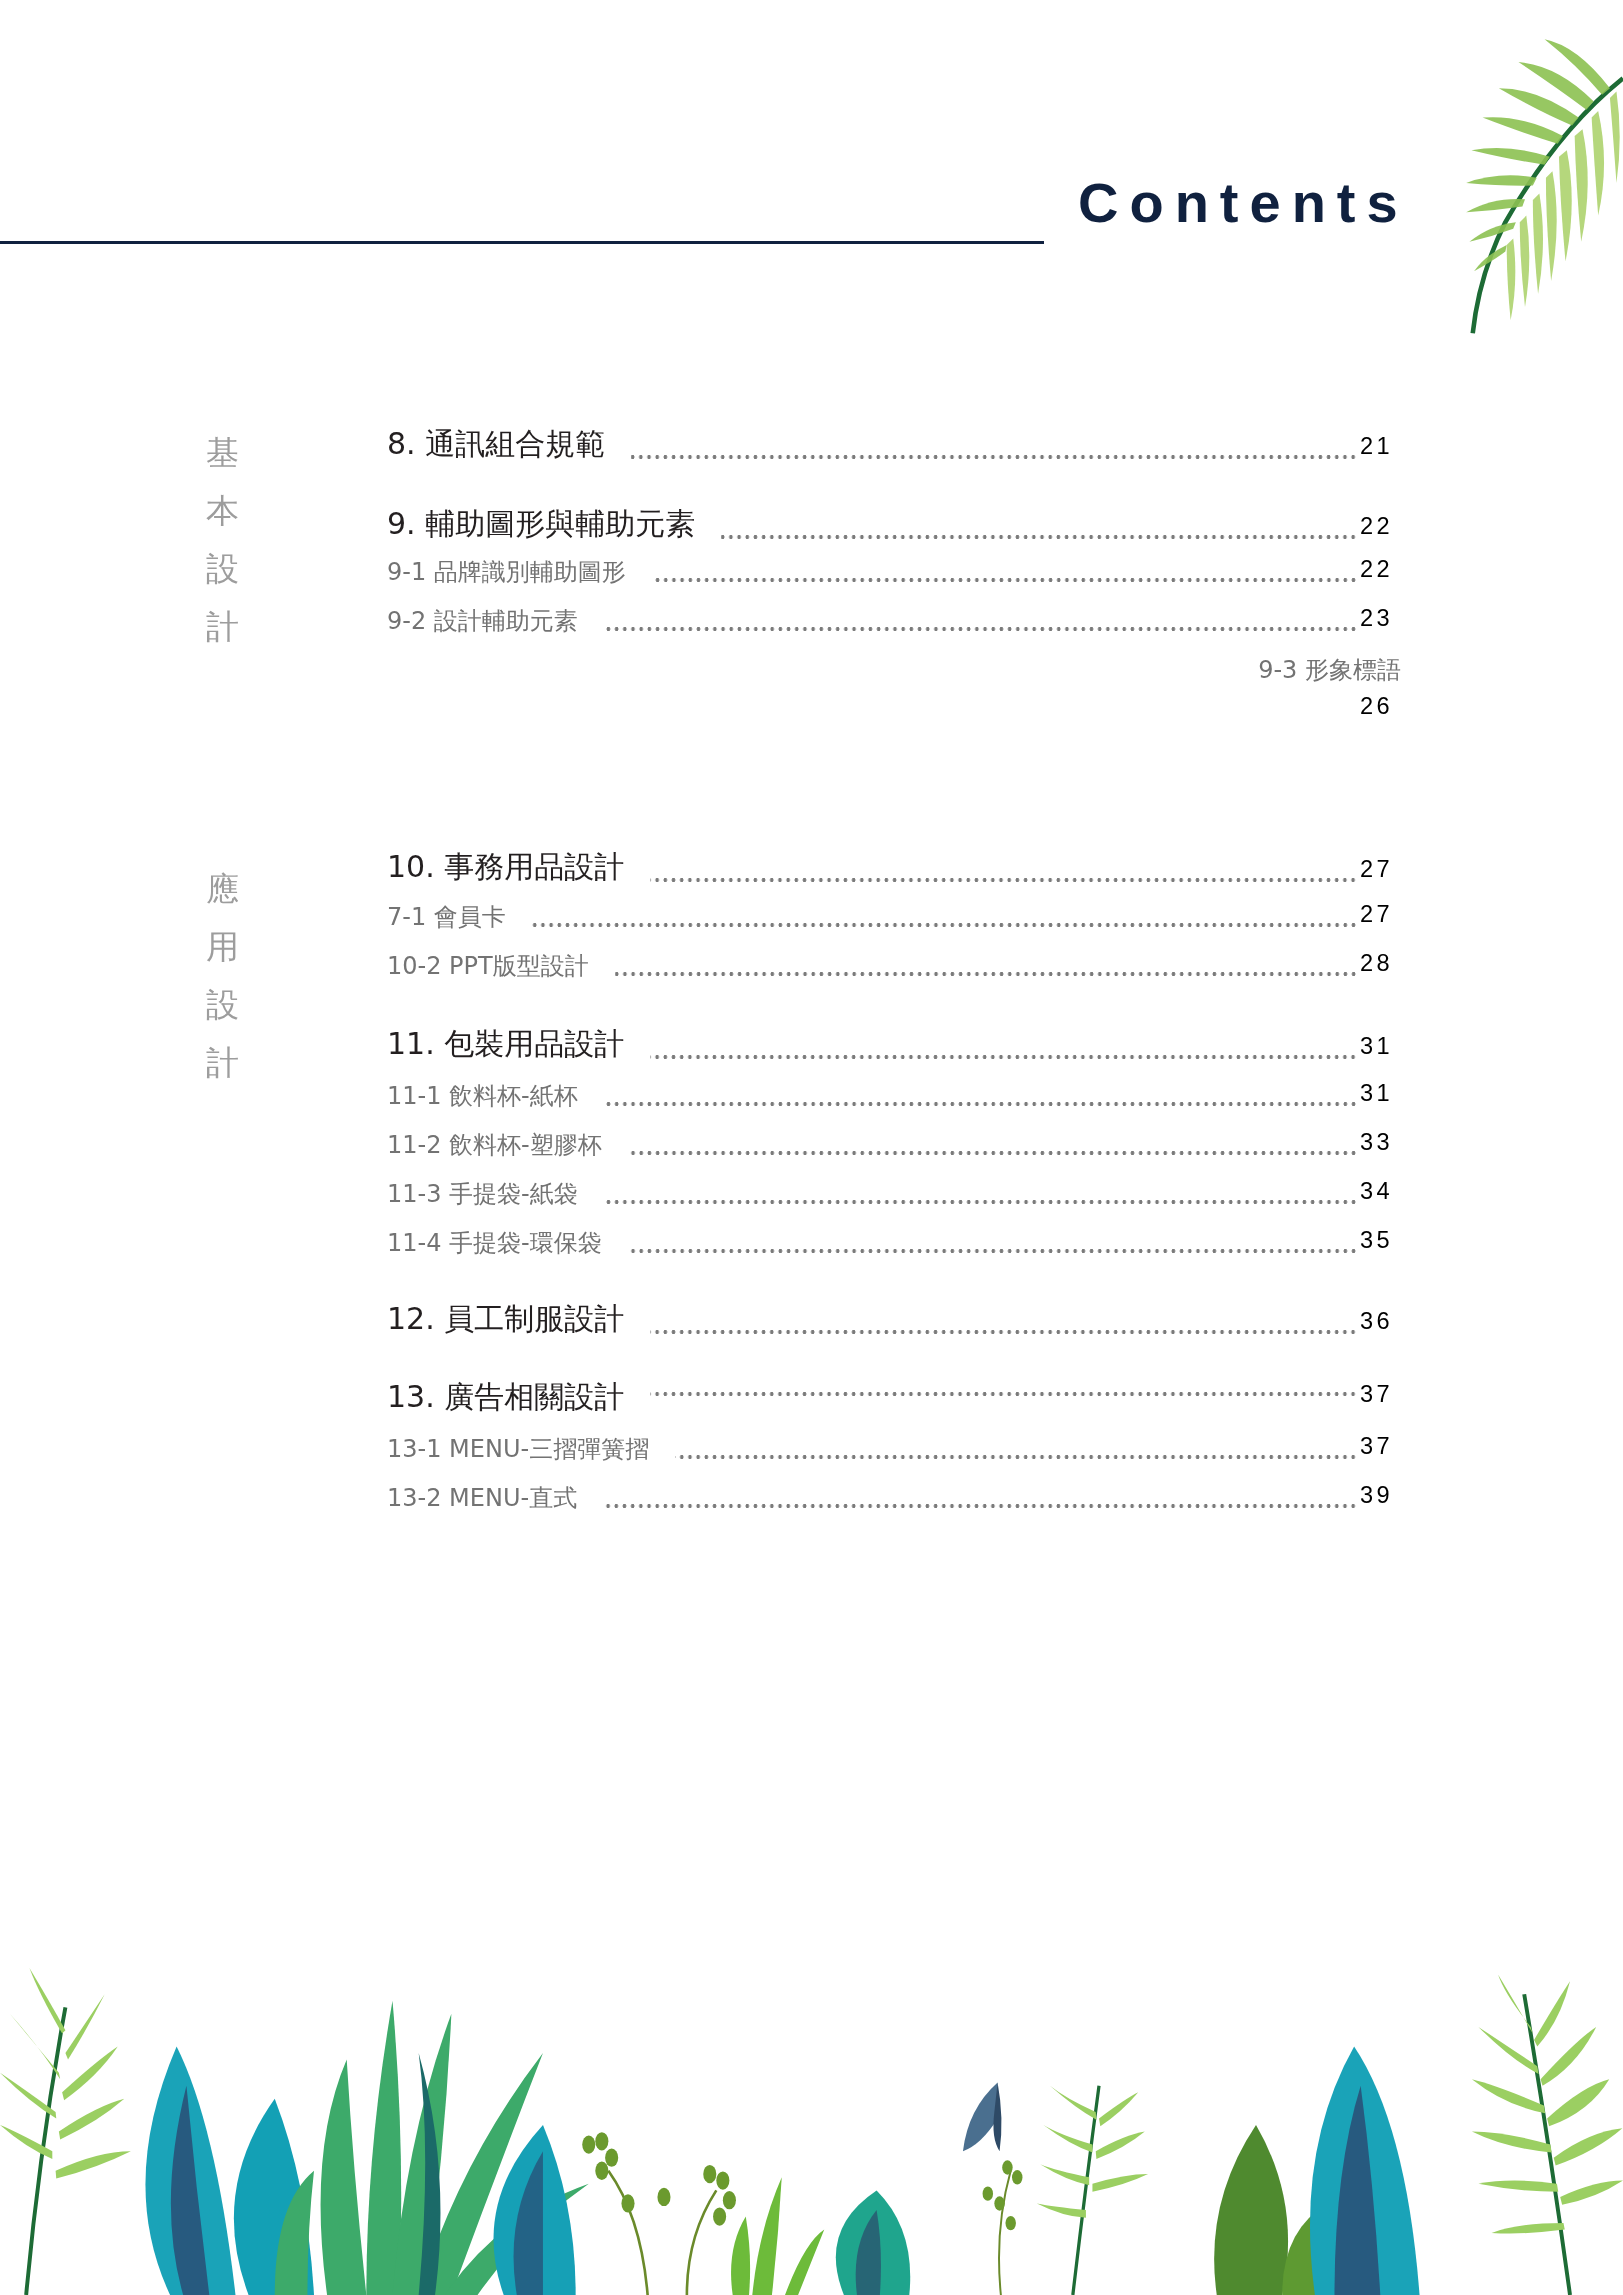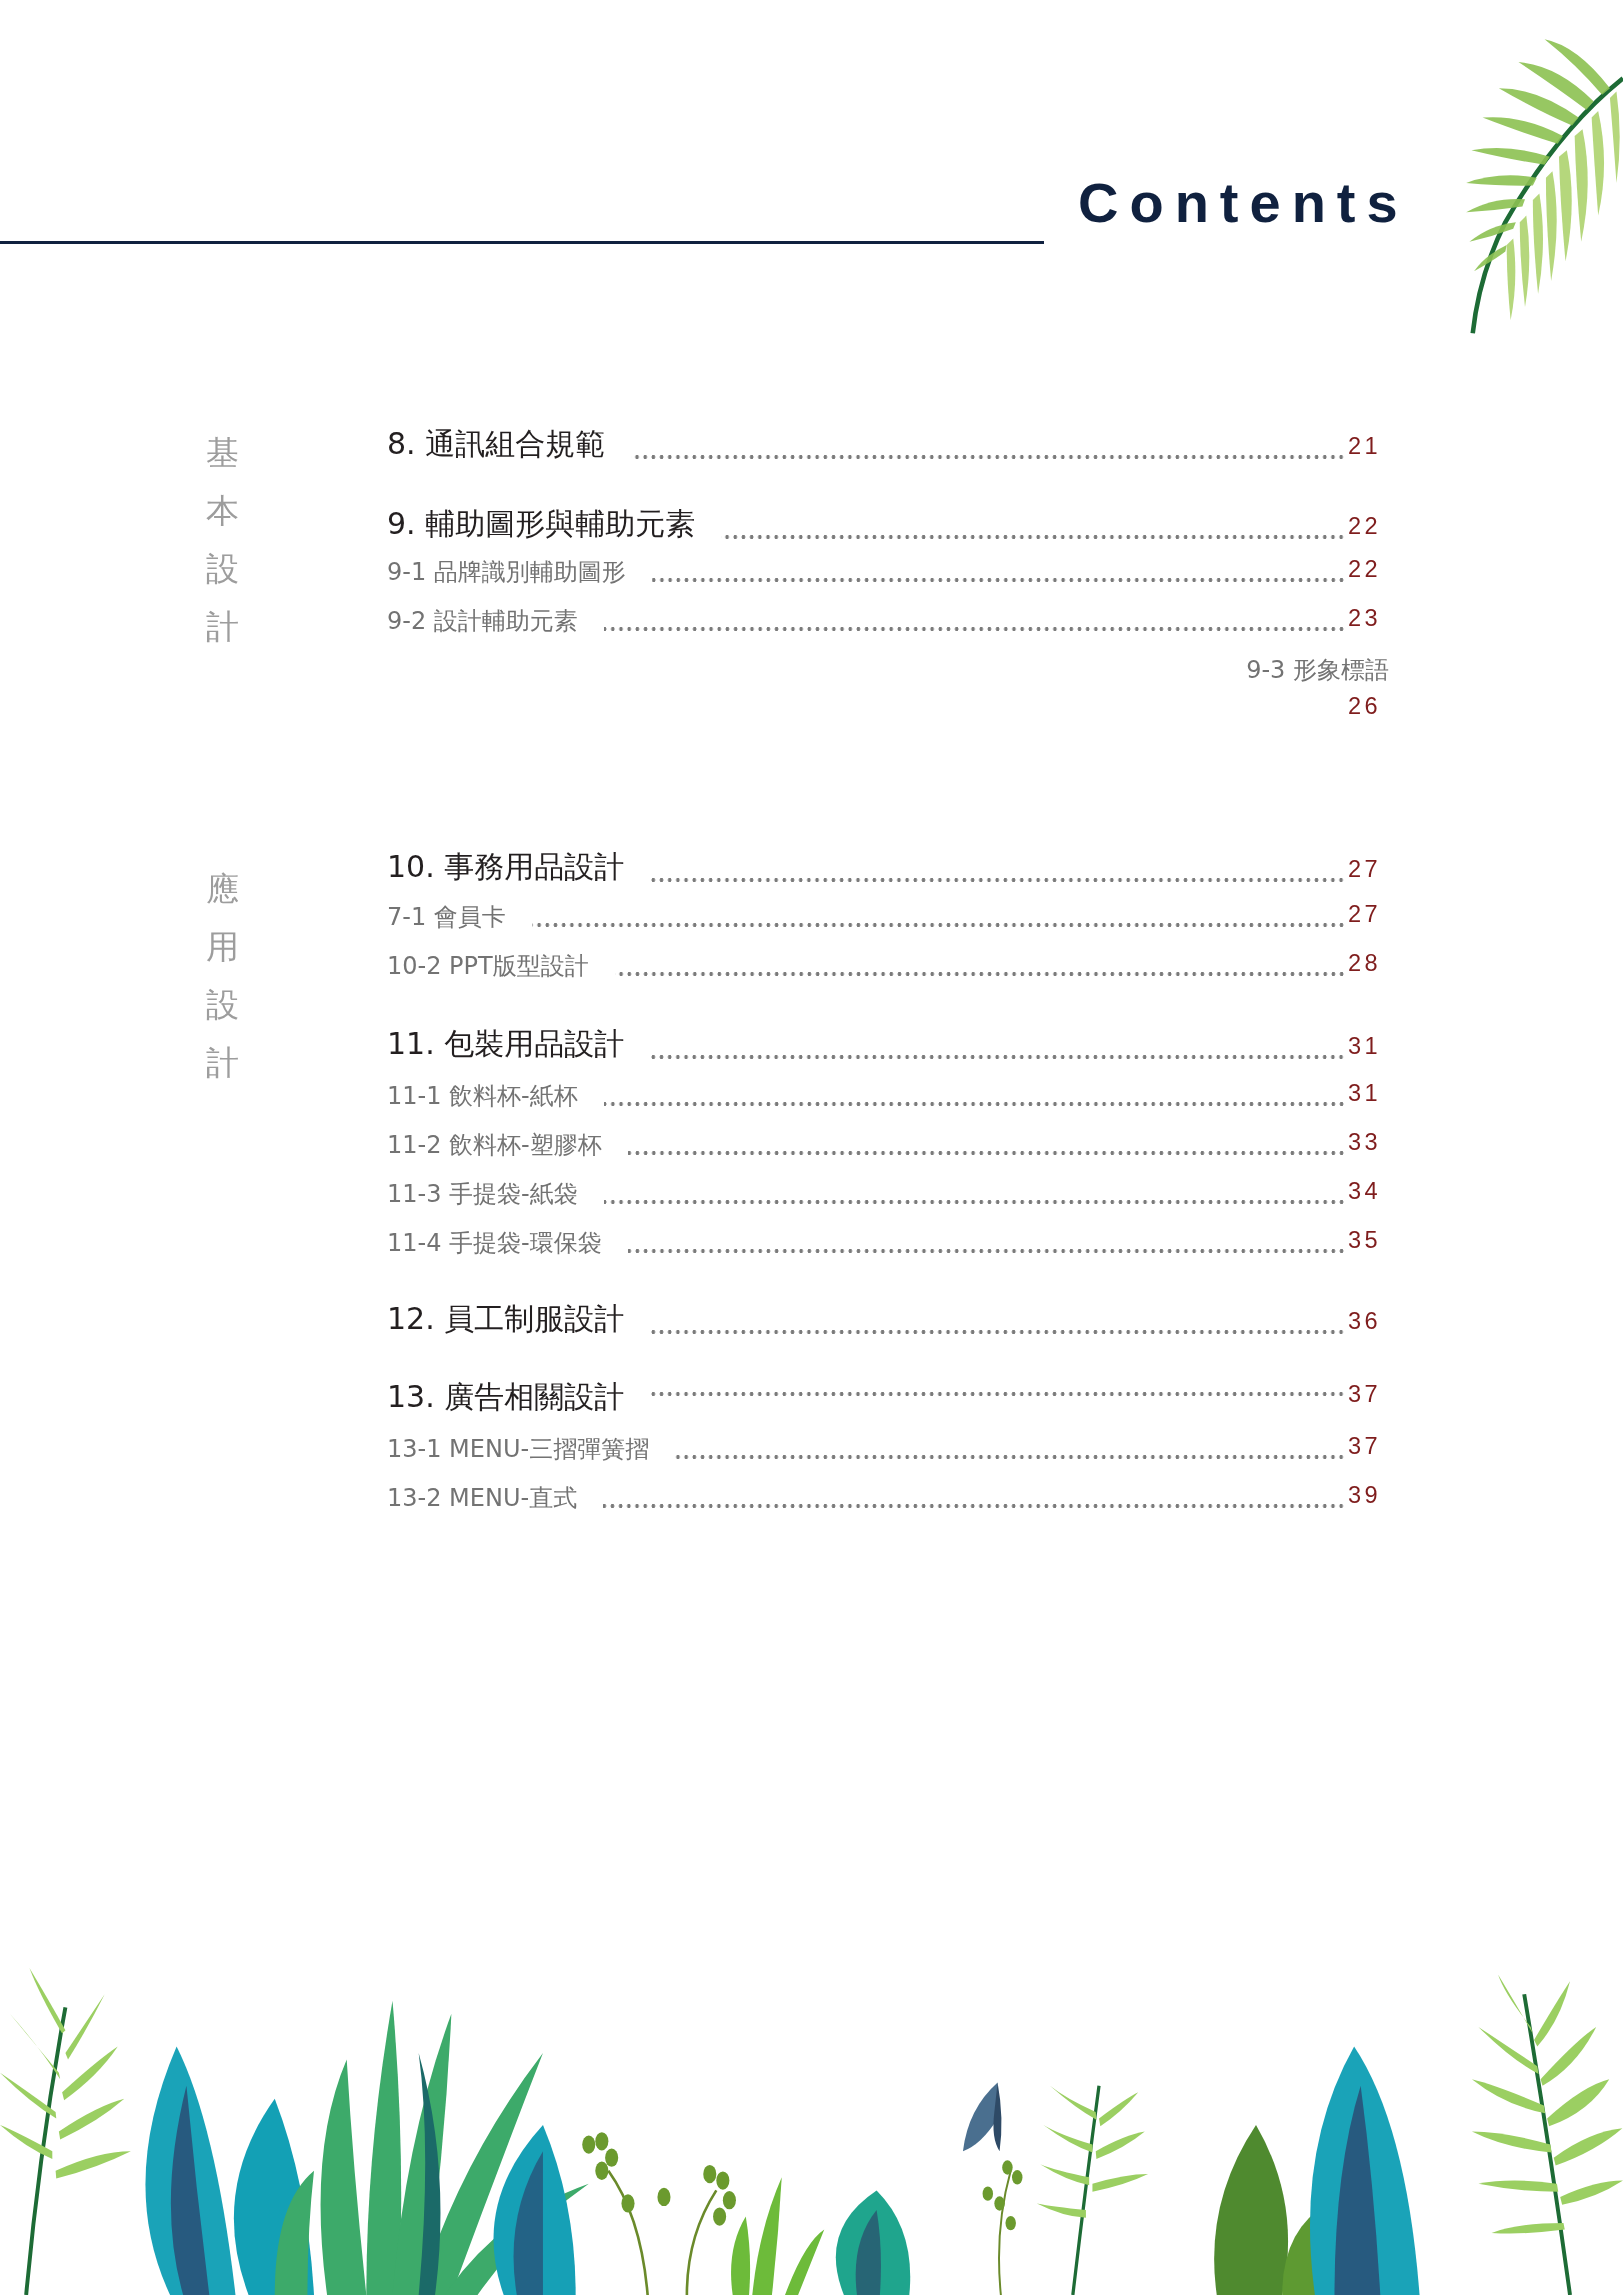--- a/index.html
+++ b/index.html
@@ -8,29 +8,29 @@
 
   .header-rule { position: absolute; left: 0; top: 241px; width: 1044px; height: 2.6px; background: #10213f; }
   .page-title { position: absolute; left: 1078px; top: 175px; font-family: "Liberation Sans", sans-serif;
                 font-weight: bold; font-size: 56px; letter-spacing: 11px; color: #10213f; line-height: 1; }
 
   .section-label { position: absolute; left: 203px; width: 39px; color: #9d9d9d; font-size: 33px;
                    line-height: 58px; text-align: center; }
   .section-label span { display: block; }
 
   .toc { position: absolute; left: 387px; width: 1014px; }
-  .toc-row { position: absolute; left: 0; right: 12px; display: flex; align-items: flex-end; }
+  .toc-row { position: absolute; left: 0; right: 0; display: flex; align-items: flex-end; }
   .toc-row .label { white-space: nowrap; color: #231f20; }
   .toc-row.main .label { font-size: 30px; }
   .toc-row.sub .label { font-size: 24px; color: #737373; }
   .toc-row .leader { flex: 1; margin: 0 2.6px 6.5px 26px; height: 3.9px;
         background-image: radial-gradient(circle, #7a7a7a 1.7px, transparent 2px);
         background-size: 8.2px 3.9px; background-repeat: repeat-x; background-position: right center; }
   .toc-row .page { font-family: "Liberation Sans", sans-serif; font-size: 23.6px; letter-spacing: 3.3px;
-        color: #7f1d1d; width: 41px; text-align: left; margin-bottom: 5.2px; }
+        color: #000000; width: 41px; text-align: left; margin-bottom: 5.2px; }
 
   .leaf-top { position: absolute; right: 0; top: 26px; width: 196px; height: 340px; }
   .foliage { position: absolute; left: 0; bottom: 0; width: 1623px; height: 340px; }
 </style>
 </head>
 <body>
 
 <div class="header-rule"></div>
 <div class="page-title">Contents</div>
 

